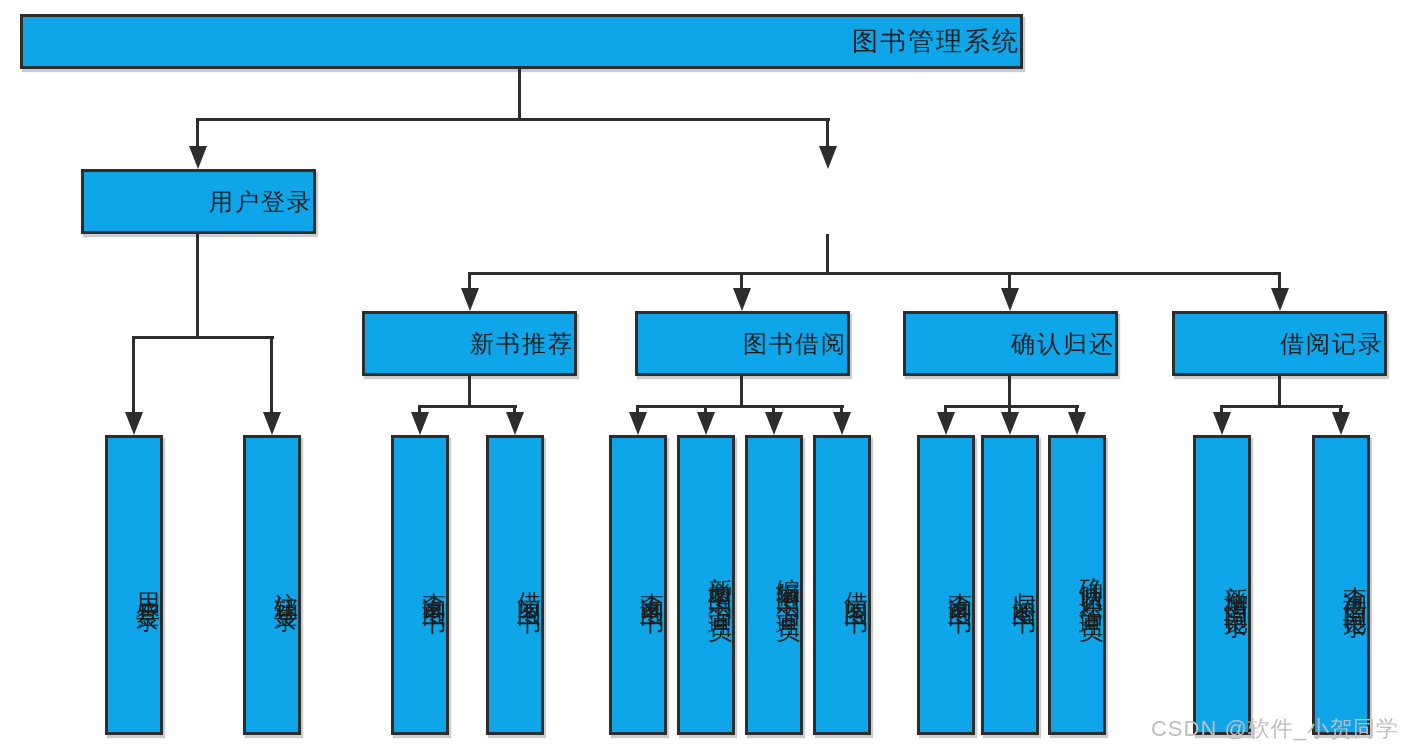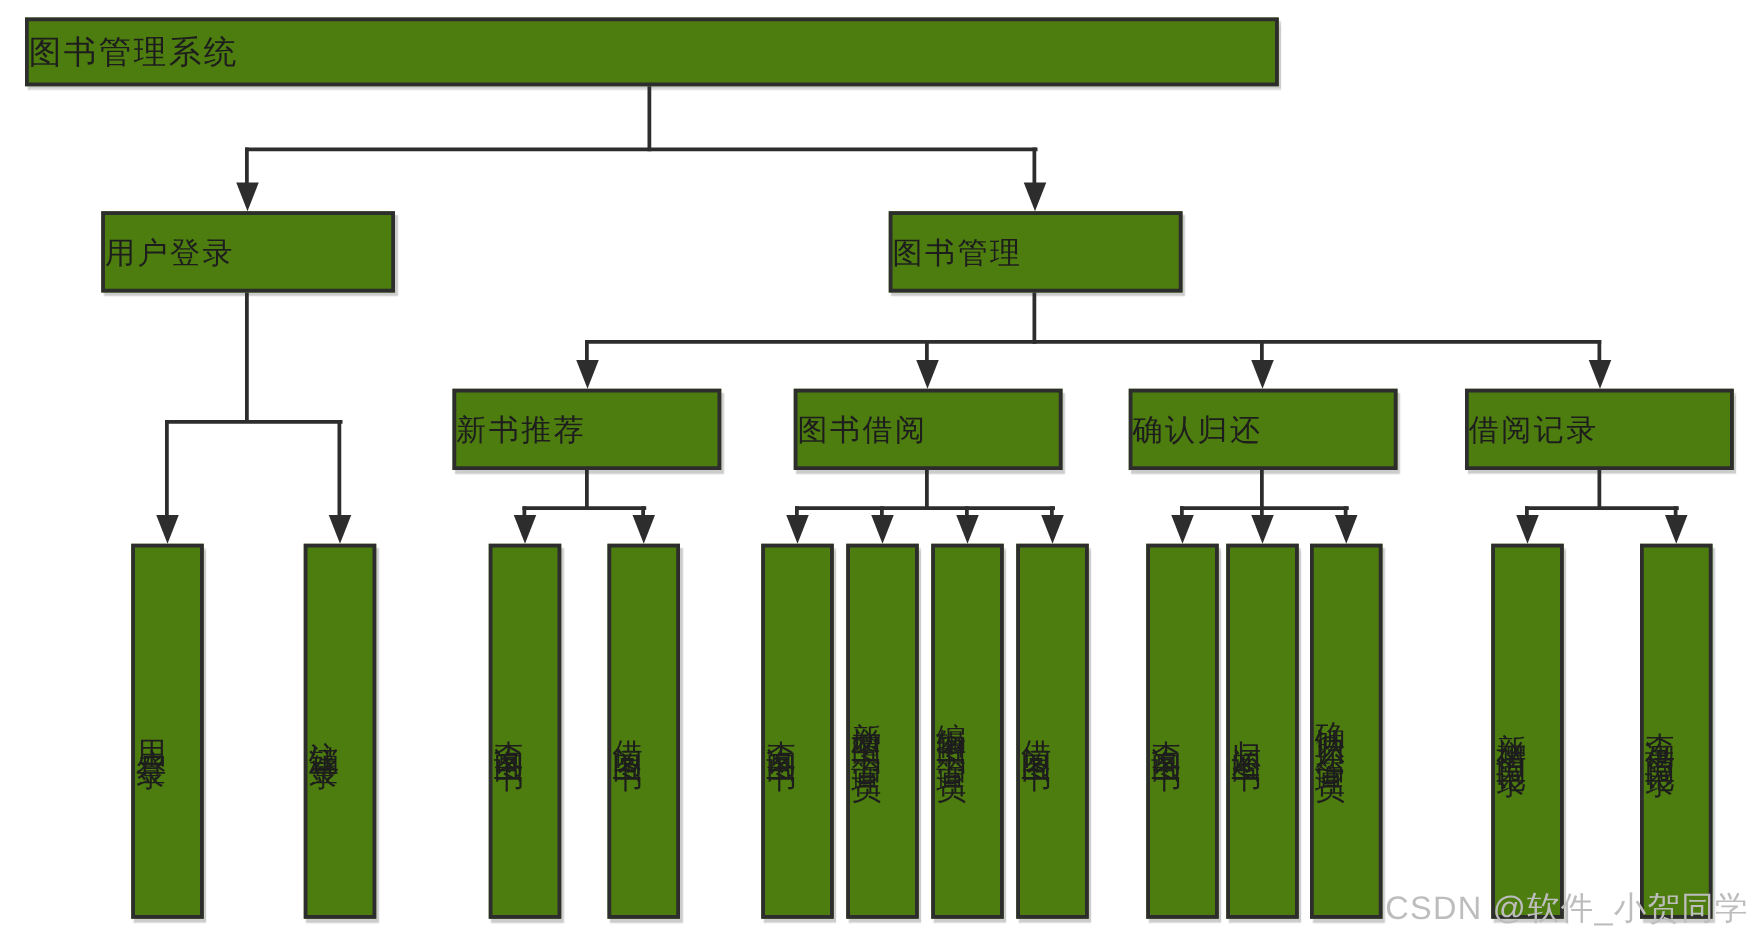--- a/index.html
+++ b/index.html
@@ -13,23 +13,23 @@
     position:relative;
     width:1405px;height:747px;
     background:var(--bg);
     overflow:hidden;
     font-family:"Liberation Sans","DejaVu Sans",sans-serif;
     color:var(--text);
   }
   .box{
     position:absolute;
     box-sizing:border-box;
-    background:#4d7c0f;
+    background:#0ea5e9;
     border:3px solid var(--line);
-    display:flex;align-items:center;justify-content:flex-start;
+    display:flex;align-items:center;justify-content:flex-end;
     box-shadow:2px 3px 1px rgba(110,110,110,.35);
   }
   .lbl{
     font-size:24px;
     letter-spacing:2px;
     white-space:nowrap;
     color:var(--text);
   }
   .title-lbl{font-size:26px;}
   .vbox .lbl{
@@ -43,21 +43,21 @@
   .vline{width:3px;}
   .arrowhead{
     position:absolute;width:0;height:0;
     border-left:9px solid transparent;
     border-right:9px solid transparent;
     border-top:23px solid var(--line);
   }
   .watermark{
     position:absolute;
     right:6px;bottom:3px;
-    font-size:26px;
+    font-size:22px;
     color:var(--watermark);
     letter-spacing:1px;
     white-space:nowrap;
     margin-left:48px;
   }
 </style>
 </head>
 <body>
 
 <div class="stage">
@@ -68,23 +68,20 @@
 
   <div class="vline" style="left:518px;top:69px;height:52px"></div>
   <div class="hline" style="left:196px;top:118px;width:634px"></div>
   <div class="vline" style="left:196px;top:118px;height:34px"></div>
   <div class="vline" style="left:826px;top:118px;height:34px"></div>
   <div class="arrowhead" style="left:189px;top:146px"></div>
   <div class="arrowhead" style="left:819px;top:146px"></div>
 
   <div class="box" style="left:81px;top:169px;width:235px;height:65px">
     <span class="lbl">用户登录</span>
-  </div>
-  <div class="box" style="left:711px;top:169px;width:235px;height:65px">
-    <span class="lbl">图书管理</span>
   </div>
 
   <div class="vline" style="left:196px;top:234px;height:102px"></div>
   <div class="hline" style="left:132px;top:336px;width:142px"></div>
   <div class="vline" style="left:132px;top:336px;height:84px"></div>
   <div class="vline" style="left:270px;top:336px;height:84px"></div>
   <div class="arrowhead" style="left:125px;top:412px"></div>
   <div class="arrowhead" style="left:263px;top:412px"></div>
 
   <div class="vline" style="left:826px;top:234px;height:41px"></div>

